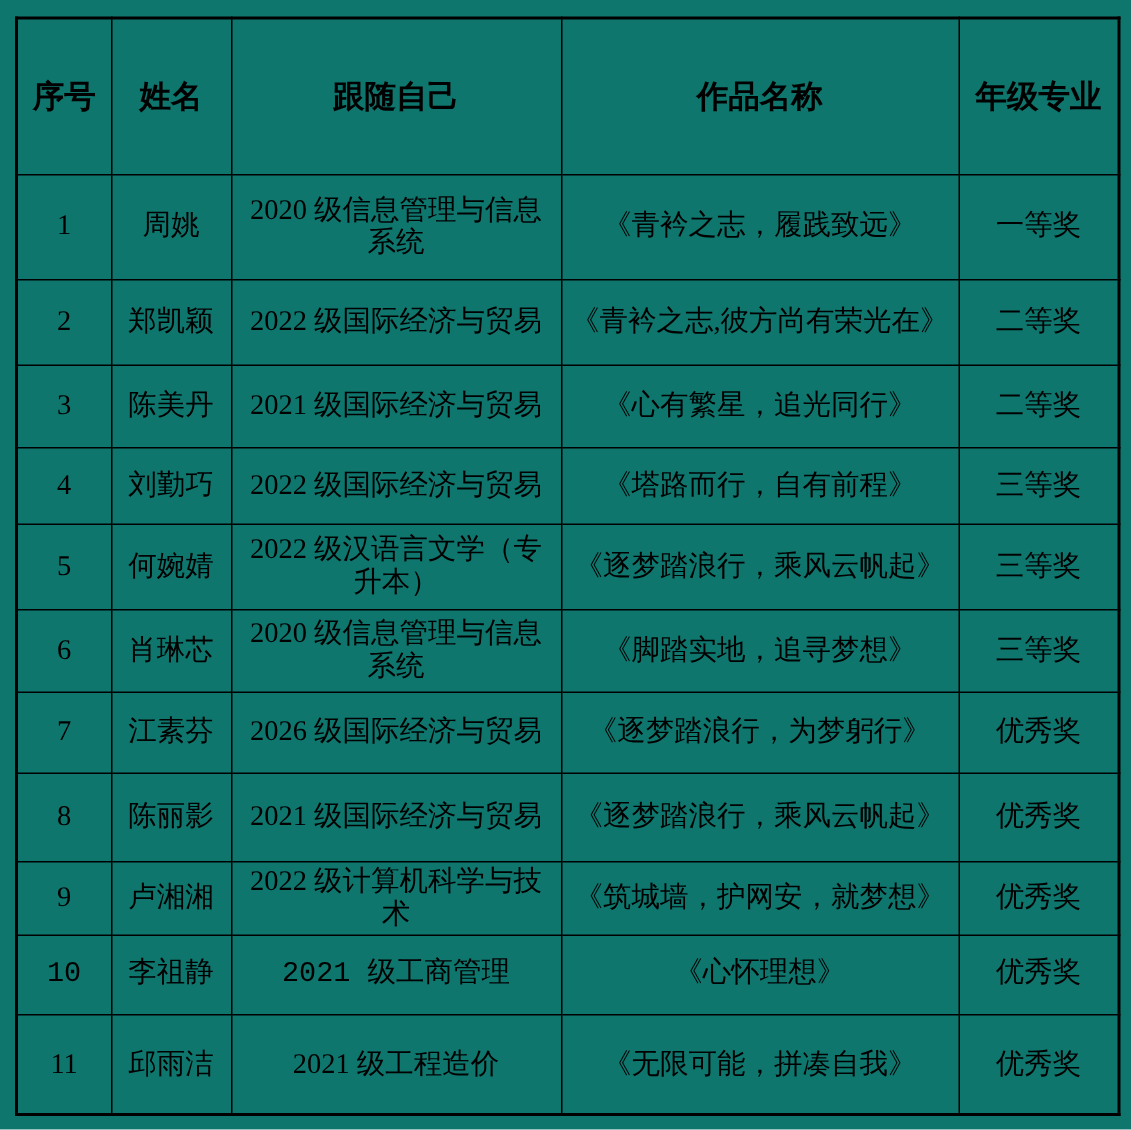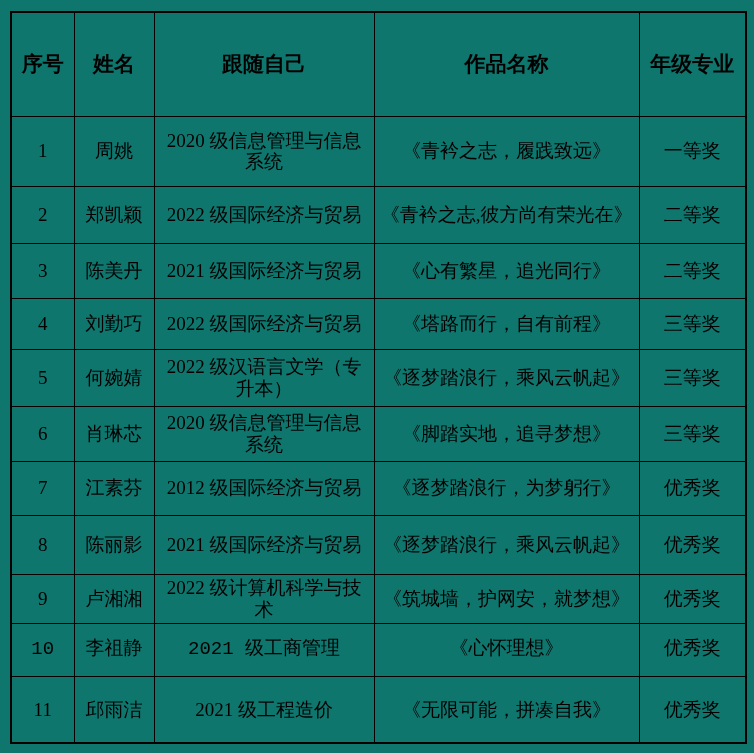--- a/index.html
+++ b/index.html
@@ -108,21 +108,21 @@
         <tr style="height: 55px;">
           <td class="cell-index">6</td>
           <td class="cell-name">肖琳芯</td>
           <td class="cell-major">2020 级信息管理与信息系统</td>
           <td class="cell-work">《脚踏实地，追寻梦想》</td>
           <td class="cell-award">三等奖</td>
         </tr>
         <tr style="height: 54px;">
           <td class="cell-index">7</td>
           <td class="cell-name">江素芬</td>
-          <td class="cell-major">2012 级国际经济与贸易</td>
+          <td class="cell-major">2026 级国际经济与贸易</td>
           <td class="cell-work">《逐梦踏浪行，为梦躬行》</td>
           <td class="cell-award">优秀奖</td>
         </tr>
         <tr style="height: 59px;">
           <td class="cell-index">8</td>
           <td class="cell-name">陈丽影</td>
           <td class="cell-major">2021 级国际经济与贸易</td>
           <td class="cell-work">《逐梦踏浪行，乘风云帆起》</td>
           <td class="cell-award">优秀奖</td>
         </tr>

